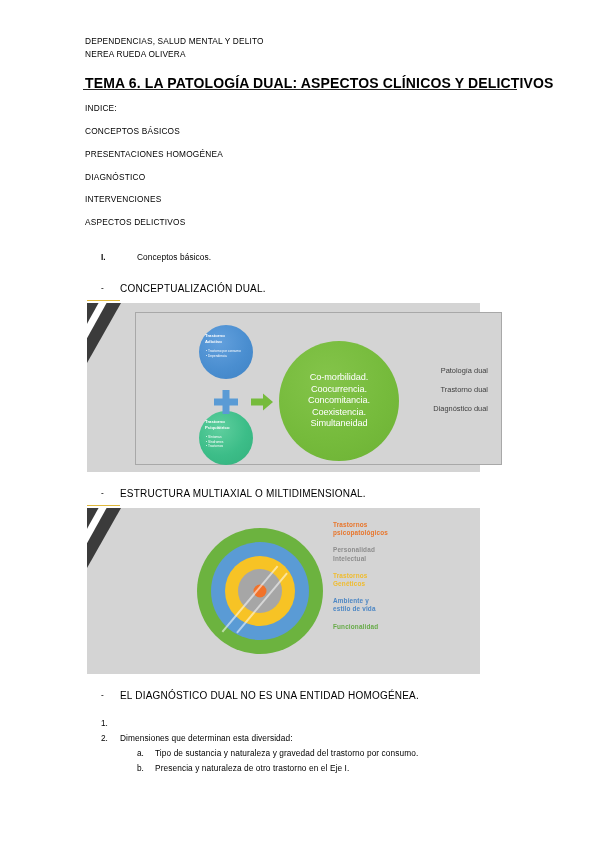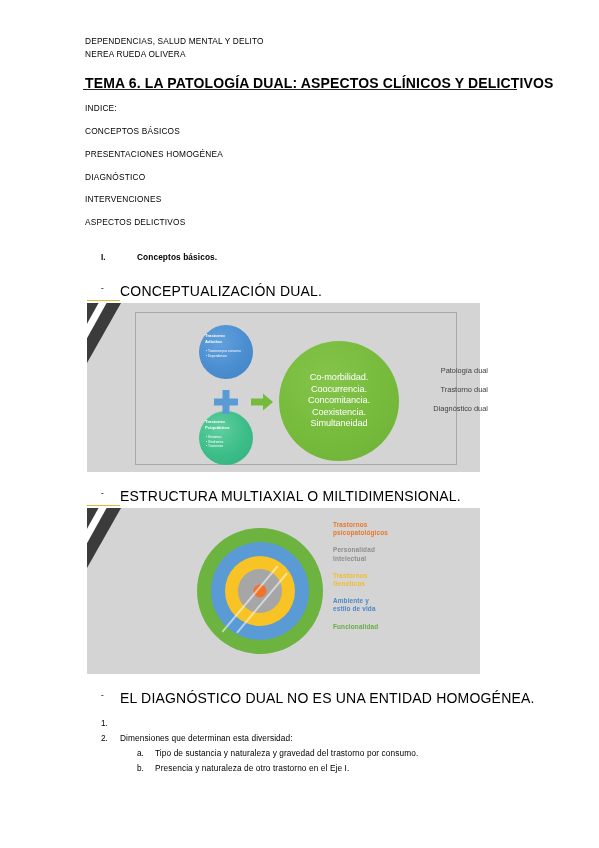--- a/index.html
+++ b/index.html
@@ -67,28 +67,28 @@
     left: 101px;
     top: 252px;
     font-size: 8.3px;
     font-weight: bold;
   }
   .sec-roman-label {
     position: absolute;
     left: 137px;
     top: 252px;
     font-size: 8.3px;
-    font-weight: bold;
+    font-weight: normal;
     letter-spacing: 0.1px;
     white-space: nowrap;
   }
 
   .dash-item {
     position: absolute;
-    font-size: 14px;
+    font-size: 10px;
     letter-spacing: 0.2px;
     white-space: nowrap;
   }
   .dash-mark {
     position: absolute;
     left: 101px;
     font-size: 8.3px;
   }
 
   .num-item {
@@ -138,20 +138,21 @@
   }
 
   
   #fig1 { left: 87px; top: 303px; width: 393px; height: 169px; }
   #fig1 .inner-box {
     position: absolute;
     left: 48px; top: 9px;
     width: 320px; height: 151px;
     border: 1px solid #a8a8a8;
     background: #d4d4d4;
+    padding-left: 45px;
   }
   .circ {
     position: absolute;
     border-radius: 50%;
     color: #ffffff;
     text-align: center;
   }
   #circ-adictivo {
     left: 63px; top: 12px;
     width: 54px; height: 54px;

